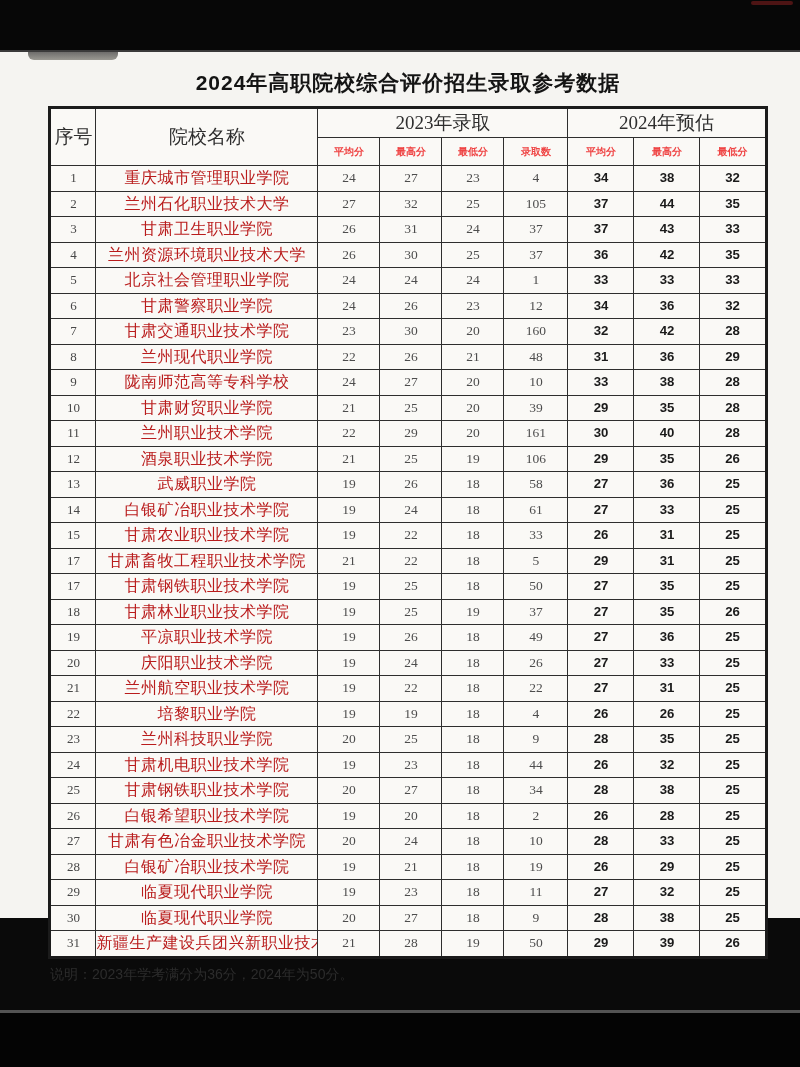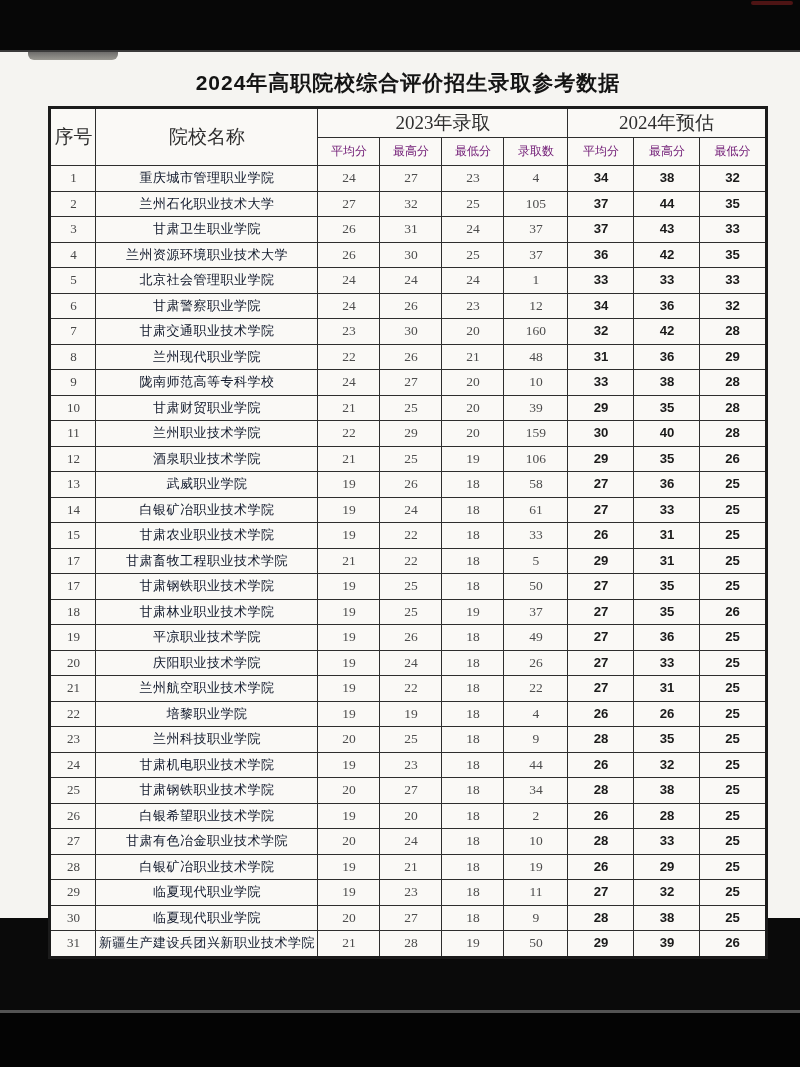--- a/index.html
+++ b/index.html
@@ -58,24 +58,24 @@
   }
   .data-table th, .data-table td {
     border: 1.5px solid #2e2e2e;
     text-align: center;
     vertical-align: middle;
     padding: 0;
     overflow: hidden;
     white-space: nowrap;
   }
   .data-table thead tr.group-row th { height: 30px; font-size: 19px; font-weight: normal; color: #2e2e2e; }
-  .data-table thead tr.sub-row th { height: 28px; font-size: 12px; font-weight: normal; color: #701a75; }
+  .data-table thead tr.sub-row th { height: 28px; font-size: 10px; font-weight: bold; color: #ef4444; }
   .data-table td { height: 24.5px; line-height: 24.5px; font-size: 13.5px; }
   td.c-idx { color: #474747; font-size: 13px; }
-  td.c-name { color: #0f172a; font-size: 13px; letter-spacing: 0.5px; }
+  td.c-name { color: #b91c1c; font-size: 16px; letter-spacing: 0.5px; }
   td.c-num { color: #4d4d4d; }
   td.c-2024 {
     font-family: "Liberation Sans", sans-serif;
     font-weight: bold;
     color: #1a1a1a;
     font-size: 13.2px;
   }
   .note {
     width: 716px;
     margin: 7px auto 0;
@@ -243,21 +243,21 @@
             <td class="c-2024">29</td>
             <td class="c-2024">35</td>
             <td class="c-2024">28</td>
           </tr>
           <tr>
             <td class="c-idx">11</td>
             <td class="c-name">兰州职业技术学院</td>
             <td class="c-num">22</td>
             <td class="c-num">29</td>
             <td class="c-num">20</td>
-            <td class="c-num">159</td>
+            <td class="c-num">161</td>
             <td class="c-2024">30</td>
             <td class="c-2024">40</td>
             <td class="c-2024">28</td>
           </tr>
           <tr>
             <td class="c-idx">12</td>
             <td class="c-name">酒泉职业技术学院</td>
             <td class="c-num">21</td>
             <td class="c-num">25</td>
             <td class="c-num">19</td>
@@ -471,17 +471,18 @@
             <td class="c-num">28</td>
             <td class="c-num">19</td>
             <td class="c-num">50</td>
             <td class="c-2024">29</td>
             <td class="c-2024">39</td>
             <td class="c-2024">26</td>
           </tr>
         </tbody>
     </table>
 
+    <p class="note"><span>说明：</span><span>2023年学考满分为36分，2024年为50分。</span></p>
   </div>
 
   <div class="bottom-bar"></div>
 
 </div>
 
 </body></html>

